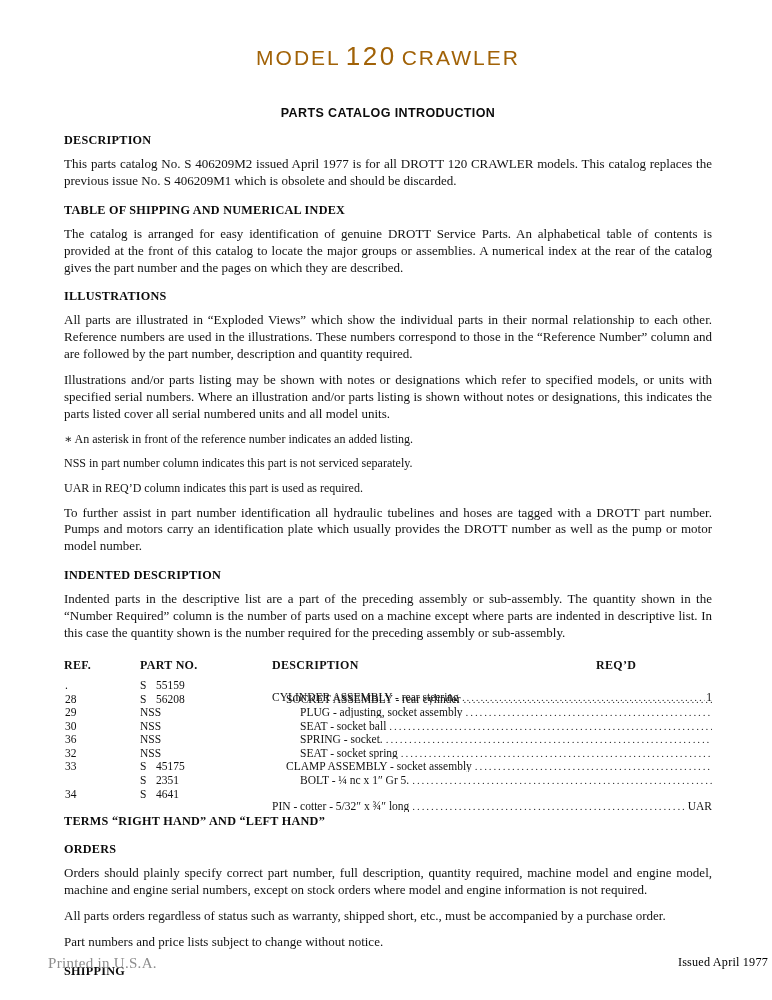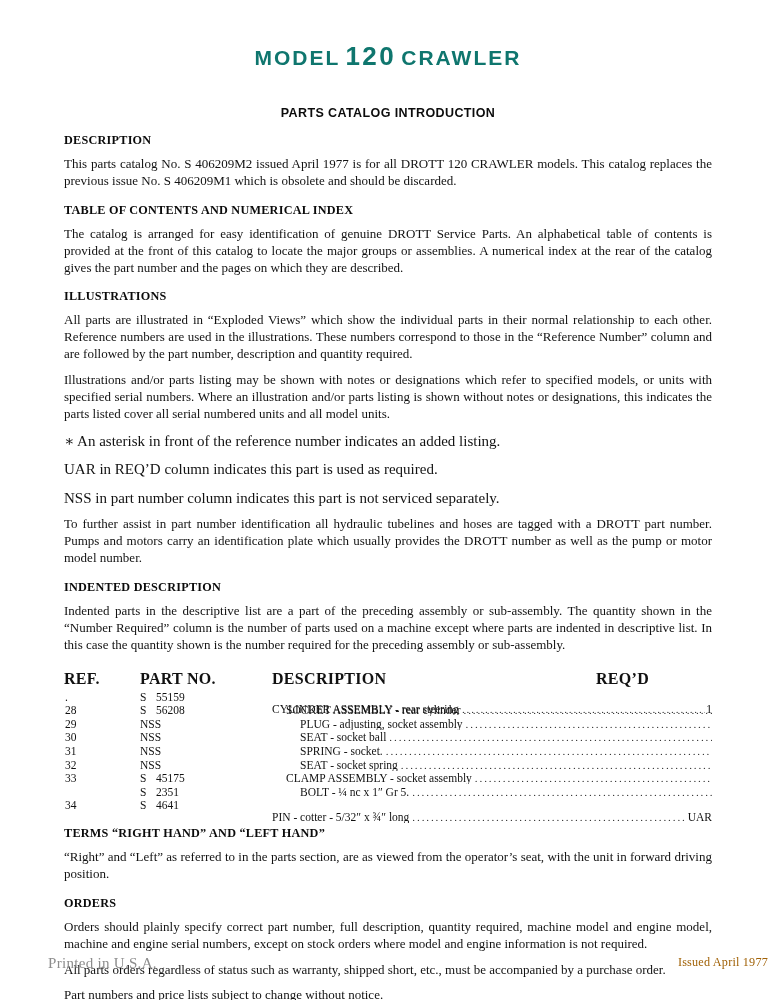--- a/index.html
+++ b/index.html
@@ -25,24 +25,24 @@
     height: 1000px;
   }
 
   
   .masthead {
     text-align: center;
     padding-top: 41px;
   }
   .masthead-title {
     font-family: "Liberation Sans", "DejaVu Sans", sans-serif;
-    font-weight: bold;
+    font-weight: normal;
     font-size: 21px;
     letter-spacing: 2.0px;
-    color: #0f766e;
+    color: #a16207;
     white-space: nowrap;
   }
   .masthead-title .big {
     font-size: 26px;
     letter-spacing: 2.5px;
     padding: 0 5px;
   }
   .subtitle {
     text-align: center;
     font-family: "Liberation Sans", "DejaVu Sans", sans-serif;
@@ -61,39 +61,39 @@
     letter-spacing: 0.25px;
     color: #0b0b0b;
   }
   .para {
     font-size: 13px;
     line-height: 1.30;
     text-align: justify;
     color: #121212;
   }
   .note {
-    font-size: 15px;
+    font-size: 12px;
     line-height: 1.30;
     color: #121212;
   }
 
   .blk { margin-top: 13px; }
   .blk-tight { margin-top: 9px; }
   .head-gap { margin-top: 8px; }
 
   
   .parts {
     margin-top: 16px;
     width: 100%;
   }
   .parts-head {
     position: relative;
     height: 17px;
     font-weight: bold;
-    font-size: 16px;
+    font-size: 12px;
     letter-spacing: 0.3px;
   }
   .parts-head .c-ref   { position: absolute; left: 0px; }
   .parts-head .c-part  { position: absolute; left: 76px; }
   .parts-head .c-desc  { position: absolute; left: 208px; }
   .parts-head .c-req   { position: absolute; left: 532px; }
 
   .parts-rows { margin-top: 4px; }
   .prow {
     position: relative;
@@ -141,48 +141,48 @@
     top: 0;
     font-size: 15px;
     color: #8d8d8d;
     letter-spacing: 0.3px;
   }
   .footer-right {
     position: absolute;
     right: 4px;
     top: 0;
     font-size: 12.2px;
-    color: #a16207;
+    color: #000000;
     letter-spacing: 0.2px;
   }
 </style>
 </head>
 <body>
 
 <div class="page">
   <div class="inner">
 
     <div class="masthead">
       <div class="masthead-title"><span>MODEL</span><span class="big">120</span><span>CRAWLER</span></div>
     </div>
     <div class="subtitle">PARTS CATALOG INTRODUCTION</div>
 
     <div class="section-head blk">DESCRIPTION</div>
     <div class="para head-gap">This parts catalog No. S 406209M2 issued April 1977 is for all DROTT 120 CRAWLER models. This catalog replaces the previous issue No. S 406209M1 which is obsolete and should be discarded.</div>
 
-    <div class="section-head blk">TABLE OF CONTENTS AND NUMERICAL INDEX</div>
+    <div class="section-head blk">TABLE OF SHIPPING AND NUMERICAL INDEX</div>
     <div class="para head-gap">The catalog is arranged for easy identification of genuine DROTT Service Parts. An alphabetical table of contents is provided at the front of this catalog to locate the major groups or assemblies. A numerical index at the rear of the catalog gives the part number and the pages on which they are described.</div>
 
     <div class="section-head blk">ILLUSTRATIONS</div>
     <div class="para head-gap">All parts are illustrated in “Exploded Views” which show the individual parts in their normal relationship to each other. Reference numbers are used in the illustrations. These numbers correspond to those in the “Reference Number” column and are followed by the part number, description and quantity required.</div>
     <div class="para blk-tight">Illustrations and/or parts listing may be shown with notes or designations which refer to specified models, or units with specified serial numbers. Where an illustration and/or parts listing is shown without notes or designations, this indicates the parts listed cover all serial numbered units and all model units.</div>
 
     <div class="note blk-tight">∗ An asterisk in front of the reference number indicates an added listing.</div>
+    <div class="note blk-tight">NSS in part number column indicates this part is not serviced separately.</div>
     <div class="note blk-tight">UAR in REQ’D column indicates this part is used as required.</div>
-    <div class="note blk-tight">NSS in part number column indicates this part is not serviced separately.</div>
 
     <div class="para head-gap">To further assist in part number identification all hydraulic tubelines and hoses are tagged with a DROTT part number. Pumps and motors carry an identification plate which usually provides the DROTT number as well as the pump or motor model number.</div>
 
     <div class="section-head blk">INDENTED DESCRIPTION</div>
     <div class="para head-gap">Indented parts in the descriptive list are a part of the preceding assembly or sub-assembly. The quantity shown in the “Number Required” column is the number of parts used on a machine except where parts are indented in descriptive list. In this case the quantity shown is the number required for the preceding assembly or sub-assembly.</div>
 
     <div class="parts">
       <div class="parts-head">
         <span class="c-ref">REF.</span>
         <span class="c-part">PART NO.</span>
@@ -227,21 +227,21 @@
             <span class="c-ref">30</span>
             <span class="c-pno" style="left: 76px;">NSS</span>
             <span class="c-desc">
               <span class="desc-line ind2">
                 <span class="desc-text">SEAT - socket ball</span>
                 <span class="leader" aria-hidden="true">........................................................................................................................................................................................................</span>
               </span>
             </span>
           </div>
           <div class="prow">
-            <span class="c-ref">31</span>
+            <span class="c-ref">36</span>
             <span class="c-pno" style="left: 76px;">NSS</span>
             <span class="c-desc">
               <span class="desc-line ind2">
                 <span class="desc-text">SPRING - socket.</span>
                 <span class="leader" aria-hidden="true">........................................................................................................................................................................................................</span>
               </span>
             </span>
           </div>
           <div class="prow">
             <span class="c-ref">32</span>
@@ -284,21 +284,20 @@
                 <span class="desc-text">PIN - cotter - 5/32″ x ¾″ long</span>
                 <span class="leader" aria-hidden="true">........................................................................................................................................................................................................</span>
                 <span class="qty">UAR</span>
               </span>
             </span>
           </div>
         </div>
     </div>
 
     <div class="section-head blk">TERMS “RIGHT HAND” AND “LEFT HAND”</div>
-    <div class="para head-gap">“Right” and “Left” as referred to in the parts section, are as viewed from the operator’s seat, with the unit in forward driving position.</div>
 
     <div class="section-head blk">ORDERS</div>
     <div class="para head-gap">Orders should plainly specify correct part number, full description, quantity required, machine model and engine model, machine and engine serial numbers, except on stock orders where model and engine information is not required.</div>
     <div class="para blk-tight">All parts orders regardless of status such as warranty, shipped short, etc., must be accompanied by a purchase order.</div>
     <div class="para blk-tight">Part numbers and price lists subject to change without notice.</div>
 
     <div class="section-head blk">SHIPPING</div>
 
   </div>
 

